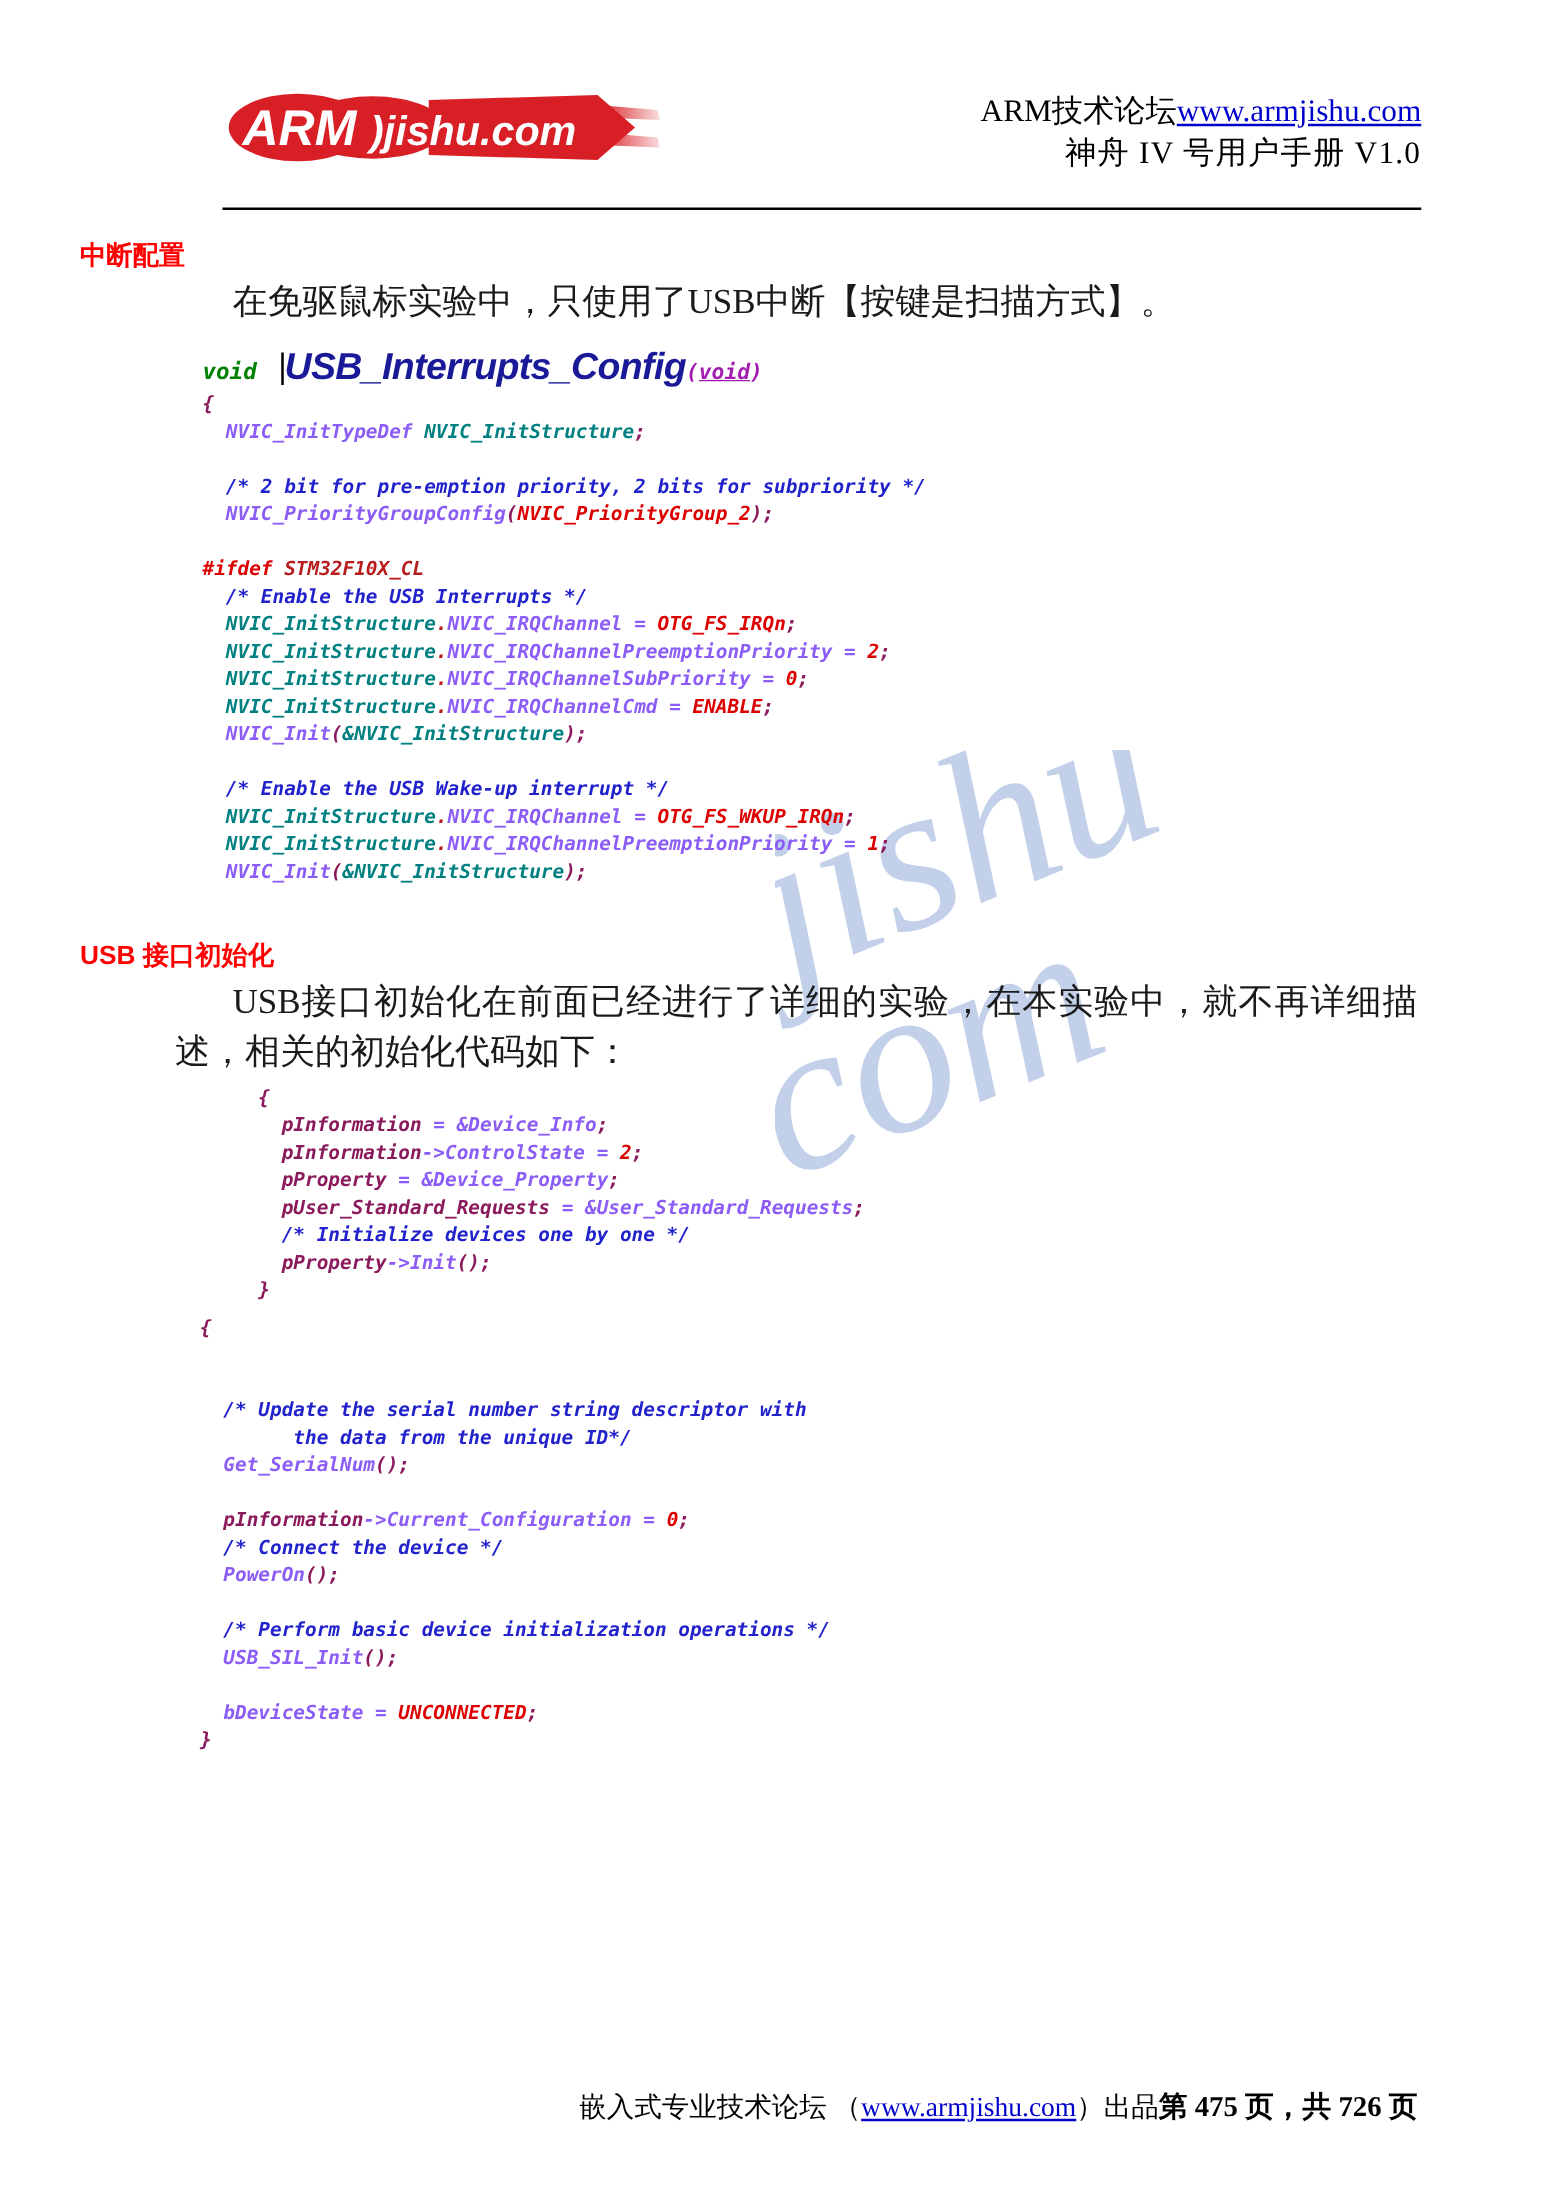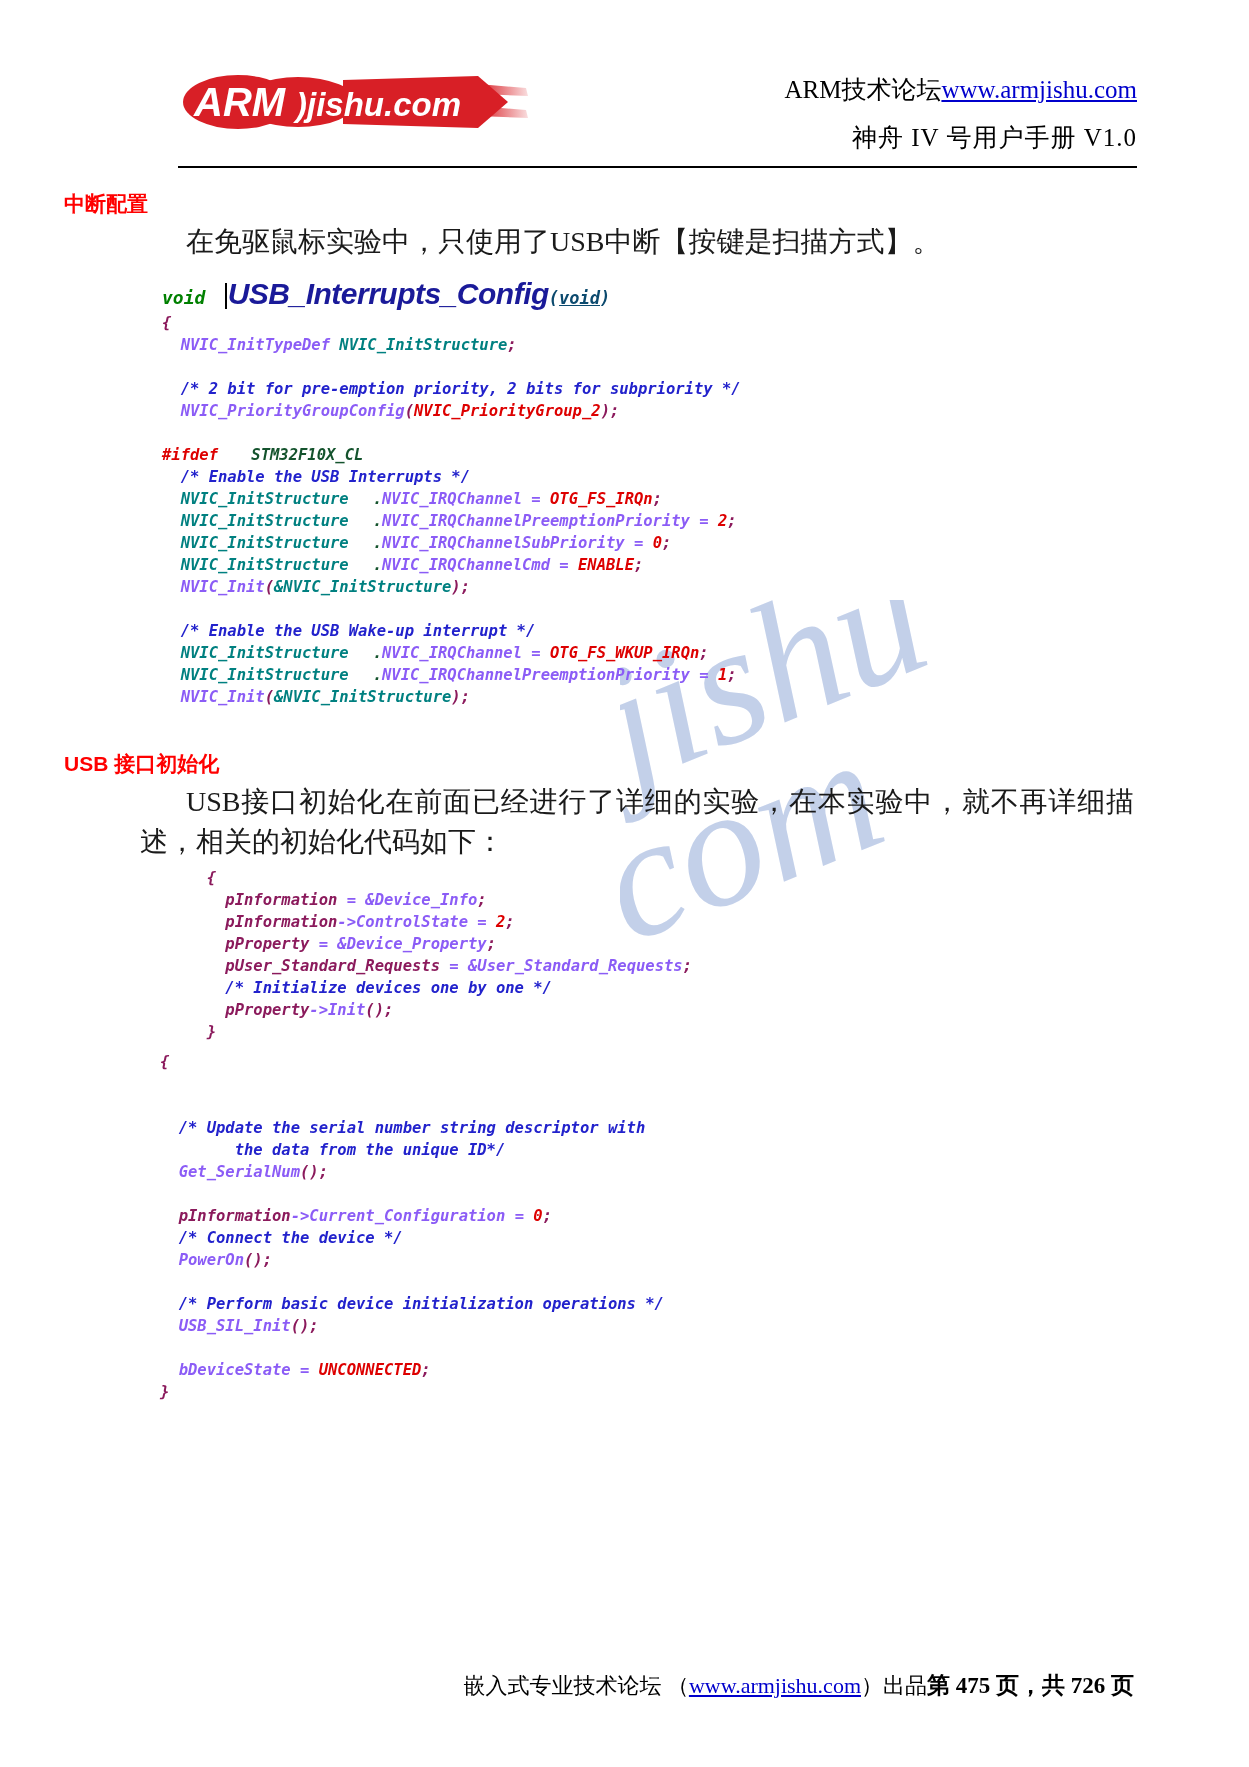--- a/index.html
+++ b/index.html
@@ -67,21 +67,20 @@
     line-height: 1.25;
   }
   .hdr-line1 .url {
     color: #0000cc;
     text-decoration: underline;
     font-family: "Liberation Serif", serif;
   }
   .hdr-line2 {
     font-size: 25px;
     color: #000000;
-    margin-top: 16px;
     letter-spacing: 1px;
     white-space: nowrap;
   }
   .hdr-rule {
     position: absolute;
     left: 178px;
     right: 112px;
     top: 114px;
     border-top: 2px solid #000000;
   }
@@ -136,21 +135,21 @@
   }
   .sig .fname {
     font-family: "Liberation Sans", sans-serif;
     font-style: italic;
     font-weight: bold;
     font-size: 30px;
     color: #1a1a99;
     letter-spacing: -0.5px;
   }
   .sig .args {
-    color: #0c4a6e;
+    color: #a21caf;
     font-style: italic;
     font-weight: bold;
     font-size: 17px;
     margin-top: 48px;
   }
   .sig .args u { text-decoration: underline; }
   .caret {
     display: inline-block;
     width: 2px;
     height: 26px;
@@ -158,21 +157,21 @@
     vertical-align: -5px;
     margin-right: 1px;
   }
 
   
   .c-green   { color: #8b5cf6; }
   .c-teal    { color: #008080; }
   .c-blue    { color: #2222cc; }
   .c-red     { color: #dd0000; }
   .c-purple  { color: #8b1a5c; }
-  .c-black   { color: #14532d; margin-left: 24px; }
+  .c-black   { color: #b91c1c; }
 
   .code-block-1 { margin-left: 162px; margin-top: 14px; }
   .code-block-2 { margin-left: 188px; margin-top: 6px; }
   .code-block-3 { margin-left: 160px; margin-top: 8px; }
 
   .quote-line {
     font-size: 23px;
     color: #1a1a1a;
     margin-left: 140px;
     margin-top: 14px;

